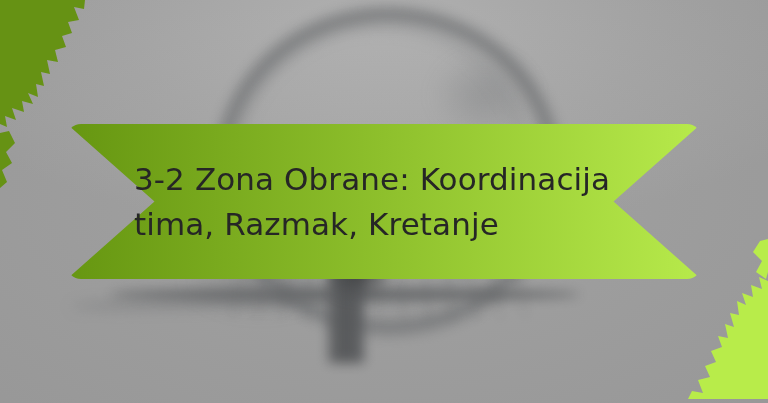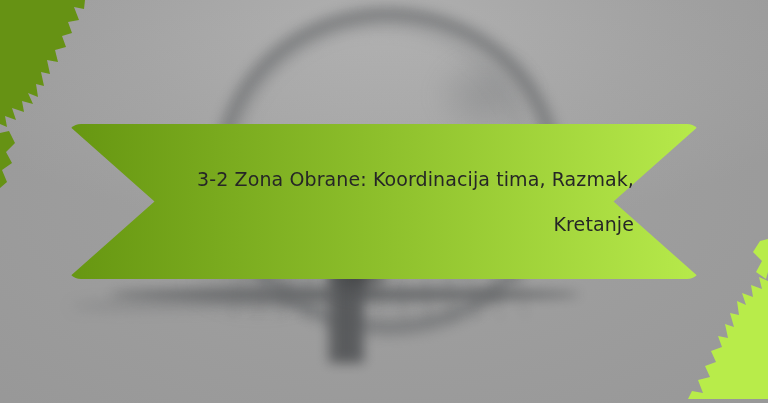--- a/index.html
+++ b/index.html
@@ -165,23 +165,23 @@
     inset: 0;
     background: linear-gradient(90deg, #669611 0%, #7aa71d 22%, #8ec02c 50%, #a4d639 76%, #b7ea4b 100%);
     border-radius: 14px;
     -webkit-clip-path: polygon(0% 0%, 100% 0%, 100% 0%, 86.2% 50%, 100% 100%, 100% 100%, 0% 100%, 13.8% 50%);
     clip-path: polygon(0% 0%, 100% 0%, 100% 0%, 86.2% 50%, 100% 100%, 100% 100%, 0% 100%, 13.8% 50%);
   }
   .ribbon-title {
     position: relative;
     z-index: 2;
     width: 500px;
-    text-align: right;
+    text-align: left;
     color: #262626;
-    font-size: 19px;
+    font-size: 31px;
     line-height: 45px;
     font-weight: 400;
     letter-spacing: .1px;
   }
 </style>
 </head>
 <body>
 
 <div id="stage" style="background: rgb(160, 160, 160);">
 

